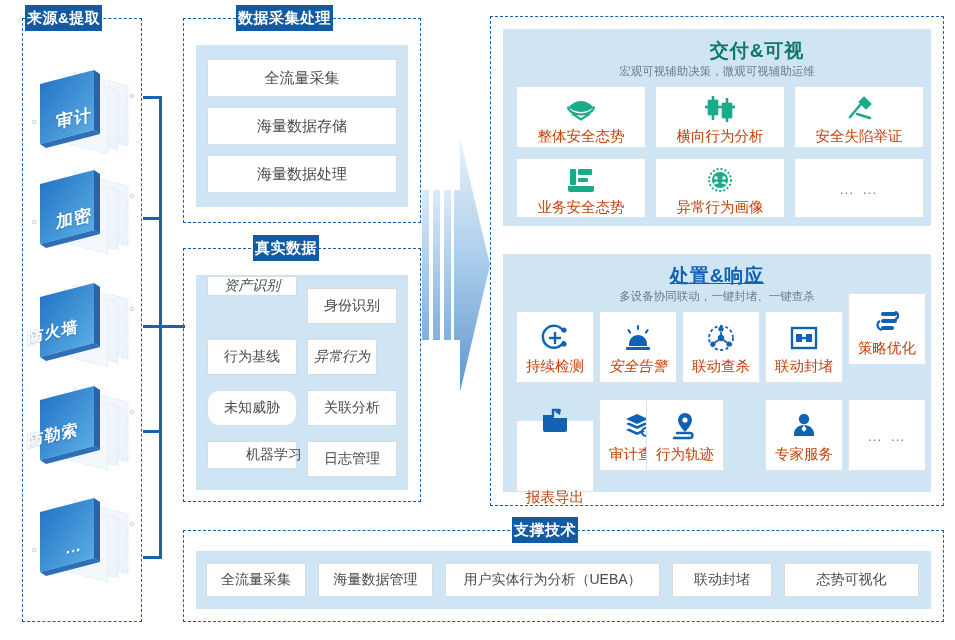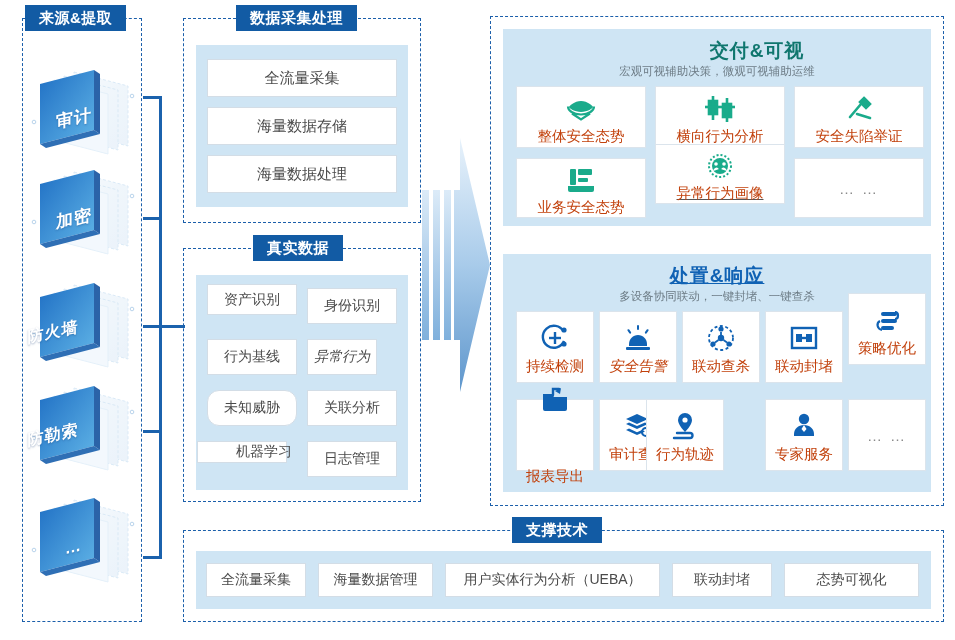--- a/index.html
+++ b/index.html
@@ -5,21 +5,21 @@
   html,body{margin:0;padding:0;background:#ffffff;}
   body{
     width:955px;height:640px;position:relative;overflow:hidden;
     font-family:"Liberation Sans","DejaVu Sans",sans-serif;
     color:#555;
   }
   
   .panel{position:absolute;border:1.5px dashed #1b5faa;box-sizing:border-box;}
   .panel-badge{
     position:absolute;background:#125ba4;color:#fff;font-weight:bold;
-    font-size:15px;line-height:26px;height:26px;padding:0 14px;
+    font-size:15px;line-height:26px;height:26px;padding:0 2px;
     white-space:nowrap;z-index:6;letter-spacing:.5px;
   }
   .inner{position:absolute;background:#cfe5f4;box-sizing:border-box;}
   .cell{
     position:absolute;background:#fff;border:1px solid #d3dde6;
     box-sizing:border-box;display:flex;align-items:center;justify-content:center;
     font-size:15px;color:#4a4a4a;white-space:nowrap;
   }
   .cell.small{font-size:14px;}
 
@@ -159,27 +159,27 @@
 <div class="panel-badge" style="left:236px;top:5px;">数据采集处理</div>
 <div class="inner" style="left:196px;top:45px;width:212px;height:162px;"></div>
 <div class="cell" style="left:207px;top:59px;width:190px;height:38px;">全流量采集</div>
 <div class="cell" style="left:207px;top:107px;width:190px;height:38px;">海量数据存储</div>
 <div class="cell" style="left:207px;top:155px;width:190px;height:38px;">海量数据处理</div>
 
 <div class="panel" style="left:183px;top:248px;width:238px;height:254px;"></div>
 <div class="panel-badge" style="left:253px;top:235px;">真实数据</div>
 <div class="inner" style="left:196px;top:275px;width:212px;height:215px;"></div>
 
-<div class="cell small" style="left:207px;top:284px;width:90px;height:31px;">资产识别</div>
+<div class="cell small" style="left:207px;top:276px;width:90px;height:20px;font-style:italic;">资产识别</div>
 <div class="cell small" style="left:307px;top:288px;width:90px;height:36px;">身份识别</div>
 <div class="cell small" style="left:207px;top:339px;width:90px;height:36px;">行为基线</div>
 <div class="cell small" style="left:307px;top:339px;width:70px;height:36px;font-style:italic;">异常行为</div>
 <div class="cell small" style="left:207px;top:390px;width:90px;height:36px;border-radius:12px;">未知威胁</div>
 <div class="cell small" style="left:307px;top:390px;width:90px;height:36px;">关联分析</div>
-<div class="cell small" style="left:197px;top:441px;width:90px;height:22px;padding-left:44px;">机器学习</div>
+<div class="cell small" style="left:207px;top:441px;width:90px;height:28px;padding-left:44px;">机器学习</div>
 <div class="cell small" style="left:307px;top:441px;width:90px;height:36px;">日志管理</div>
 
 <svg width="90" height="310" viewBox="0 0 90 310" style="position:absolute;left:420px;top:128px;">
   <defs>
     <linearGradient id="ag" x1="0" y1="0" x2="0" y2="1">
       <stop offset="0" stop-color="#e8f2fb"></stop>
         <stop offset=".5" stop-color="#a8cbea"></stop>
         <stop offset="1" stop-color="#5e96cc"></stop>
     </linearGradient>
     <linearGradient id="bg1" x1="0" y1="0" x2="0" y2="1">
@@ -247,21 +247,21 @@
       <rect x="4" y="3" width="6" height="16" rx="1"></rect>
       <rect x="12" y="3" width="14" height="6" rx="1"></rect>
       <rect x="12" y="12" width="10" height="4" rx="1"></rect>
       <path d="M2 20h26v4a2 2 0 0 1-2 2H4a2 2 0 0 1-2-2z"></path>
         </g>
       </svg>
   </div>
   <div class="tl">业务安全态势</div>
 </div>
 
-<div class="tile" style="left:655px;top:144px;width:130px;height:60px;text-decoration:underline;">
+<div class="tile" style="left:655px;top:158px;width:130px;height:60px;">
   <div class="ico">
     <svg width="30" height="28" viewBox="0 0 30 28">
         <g>
       <circle cx="15" cy="14" r="11" fill="none" stroke="#1aab8b" stroke-width="2" stroke-dasharray="2 2"></circle>
       <circle cx="15" cy="14" r="8" fill="#1aab8b"></circle>
       <circle cx="11" cy="12" r="1.8" fill="#fff"></circle>
           <circle cx="19" cy="12" r="1.8" fill="#fff"></circle>
       <path d="M8 19c1-2.4 2.6-3.4 3.6-3.4s2 1 2 1.6M16.4 17.2c0-.6 1-1.6 2-1.6S21 16.6 22 19z" fill="#fff"></path>
         </g>
       </svg>
@@ -351,21 +351,21 @@
         </g>
       <g fill="none" stroke="#1062b4" stroke-width="2.2">
         <path d="M23 7c4 0 4 7 0 7"></path>
           <path d="M8 16c-4 2-3 8 2 9"></path>
         </g>
       </svg>
   </div>
   <div class="tl">策略优化</div>
 </div>
 
-<div class="tile" style="left:516px;top:399px;width:78px;height:72px;gap:48px;">
+<div class="tile" style="left:516px;top:420px;width:78px;height:72px;gap:48px;">
   <div class="ico">
     <svg width="30" height="30" viewBox="0 0 30 30">
         <g fill="#1062b4">
       <path d="M3 9h9l2 3h13v12a2 2 0 0 1-2 2H5a2 2 0 0 1-2-2z"></path>
       <path d="M16 3h5v5l-3-1.5z" opacity=".0"></path>
         </g>
       <g fill="none" stroke="#1062b4" stroke-width="2.4" stroke-linecap="round">
         <path d="M13 10V4h6"></path>
           <path d="M15 6l6-3-1 6z" fill="#1062b4" stroke="none"></path>
         </g>

